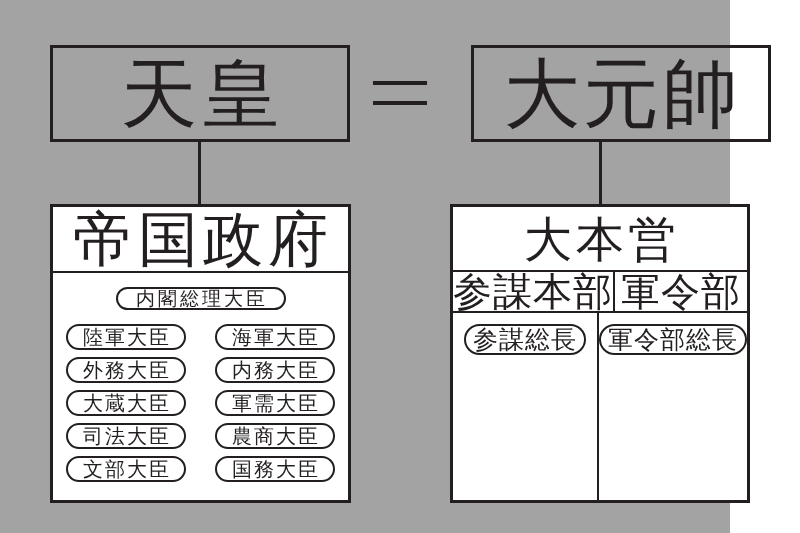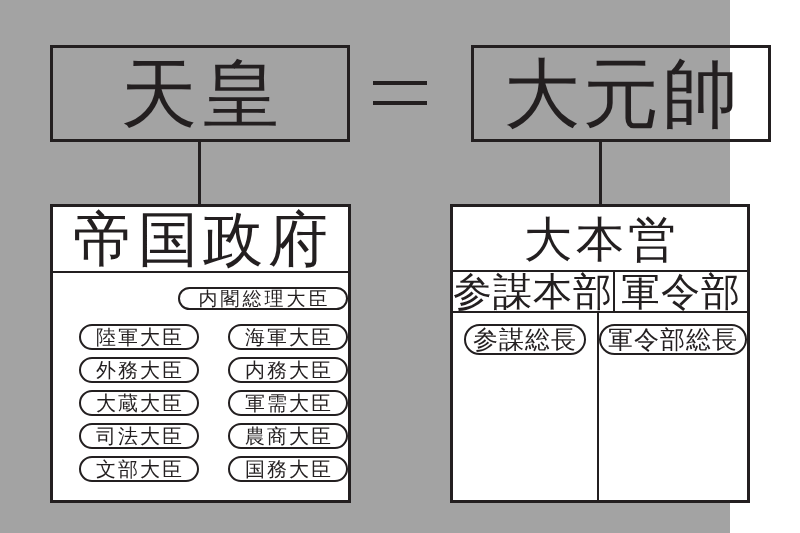--- a/index.html
+++ b/index.html
@@ -85,21 +85,21 @@
     font-size: 60px;
     letter-spacing: 5px;
     text-indent: 5px;
     line-height: 1;
     white-space: nowrap;
   }
   .gov-body {
     padding-top: 14px;
     display: flex;
     flex-direction: column;
-    align-items: flex-end;
+    align-items: center;
   }
   .pill {
     border: 2px solid #231f20;
     box-sizing: border-box;
     display: flex;
     align-items: center;
     justify-content: center;
     line-height: 1;
     white-space: nowrap;
     background: #ffffff;

